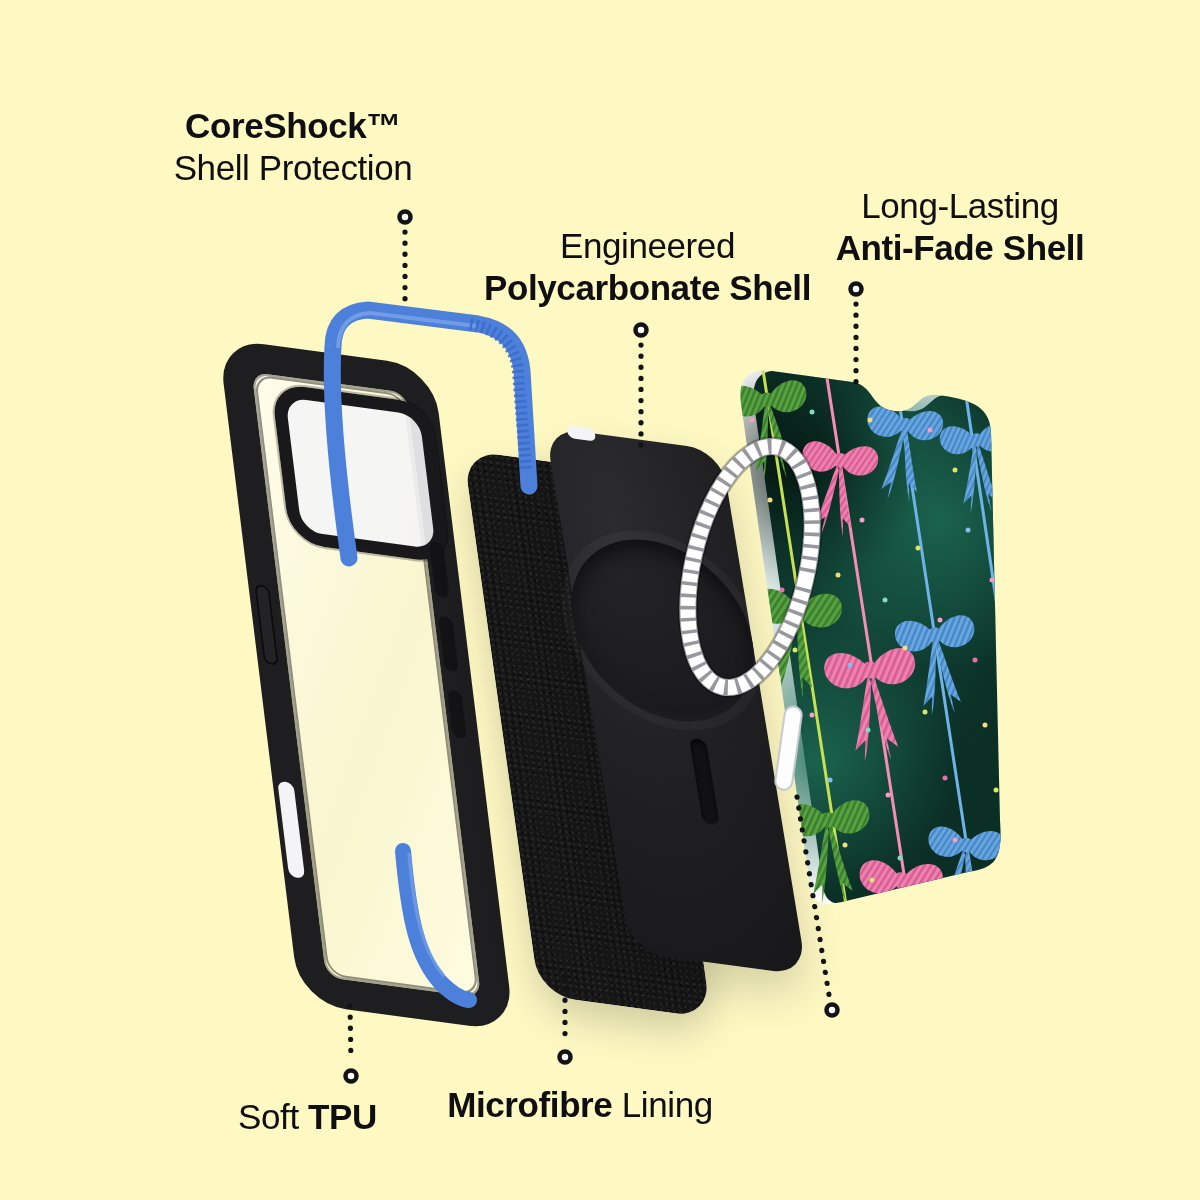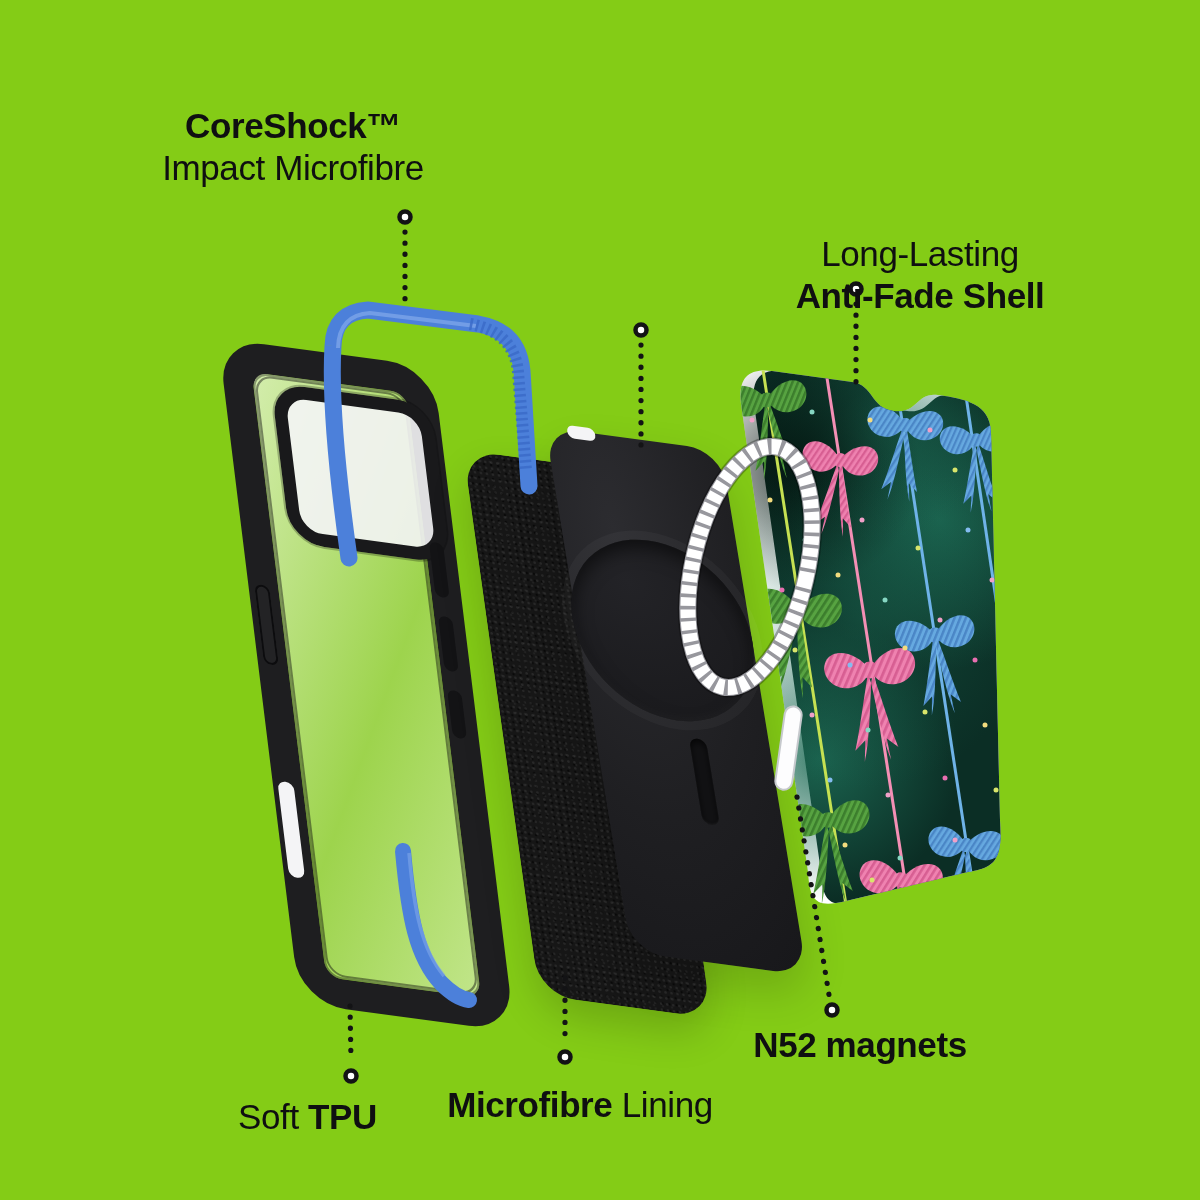--- a/index.html
+++ b/index.html
@@ -1,17 +1,17 @@
 <!DOCTYPE html>
 <html><head>
 <meta charset="utf-8">
 <style>
   html,body{margin:0;padding:0;}
   body{font-family:"Liberation Sans",sans-serif;background:#f4f4f6;}
-  .stage{position:relative;width:1200px;height:1200px;background:#84cc16;overflow:hidden;}
+  .stage{position:relative;width:1200px;height:1200px;background:#fef9c3;overflow:hidden;}
   .stage *{box-sizing:border-box;}
 
   
   .feat{position:absolute;text-align:center;color:#0f0f11;font-size:35px;line-height:42px;letter-spacing:-.4px;}
   .feat .b{font-weight:700;}
   .feat .r{font-weight:400;}
 
   
   .case{position:absolute;left:218px;top:338px;width:215px;height:665px;
         border:30px solid #1e1e20;border-radius:46px;
@@ -209,34 +209,37 @@
         <circle cx="856" cy="289" r="5.5"></circle>
         <circle cx="351" cy="1076" r="5.5"></circle>
         <circle cx="565" cy="1057" r="5.5"></circle>
         <circle cx="832" cy="1010" r="5.5"></circle>
       </g>
     </g>
   </svg>
 
   <div class="feat" style="left:88px;top:105px;width:410px;">
     <div class="b">CoreShock™</div>
-    <div class="r">Impact Microfibre</div>
-  </div>
-
-
-  <div class="feat" style="left:720px;top:185px;width:400px;margin-top:48px;">
+    <div class="r">Shell Protection</div>
+  </div>
+
+  <div class="feat" style="left:445px;top:225px;width:405px;">
+    <div class="r">Engineered</div>
+    <div class="b">Polycarbonate Shell</div>
+  </div>
+
+  <div class="feat" style="left:760px;top:185px;width:400px;">
     <div class="r">Long-Lasting</div>
     <div class="b">Anti-Fade Shell</div>
   </div>
 
   <div class="feat" style="left:380px;top:1084px;width:400px;">
     <span class="b">Microfibre</span><span class="r"> Lining</span>
   </div>
 
   <div class="feat" style="left:110px;top:1096px;width:395px;">
     <span class="r">Soft </span><span class="b">TPU</span>
   </div>
 
   <div class="feat" style="left:660px;top:1024px;width:400px;">
-    <div class="b">N52 magnets</div>
   </div>
 
 </div>
 
 </body></html>

